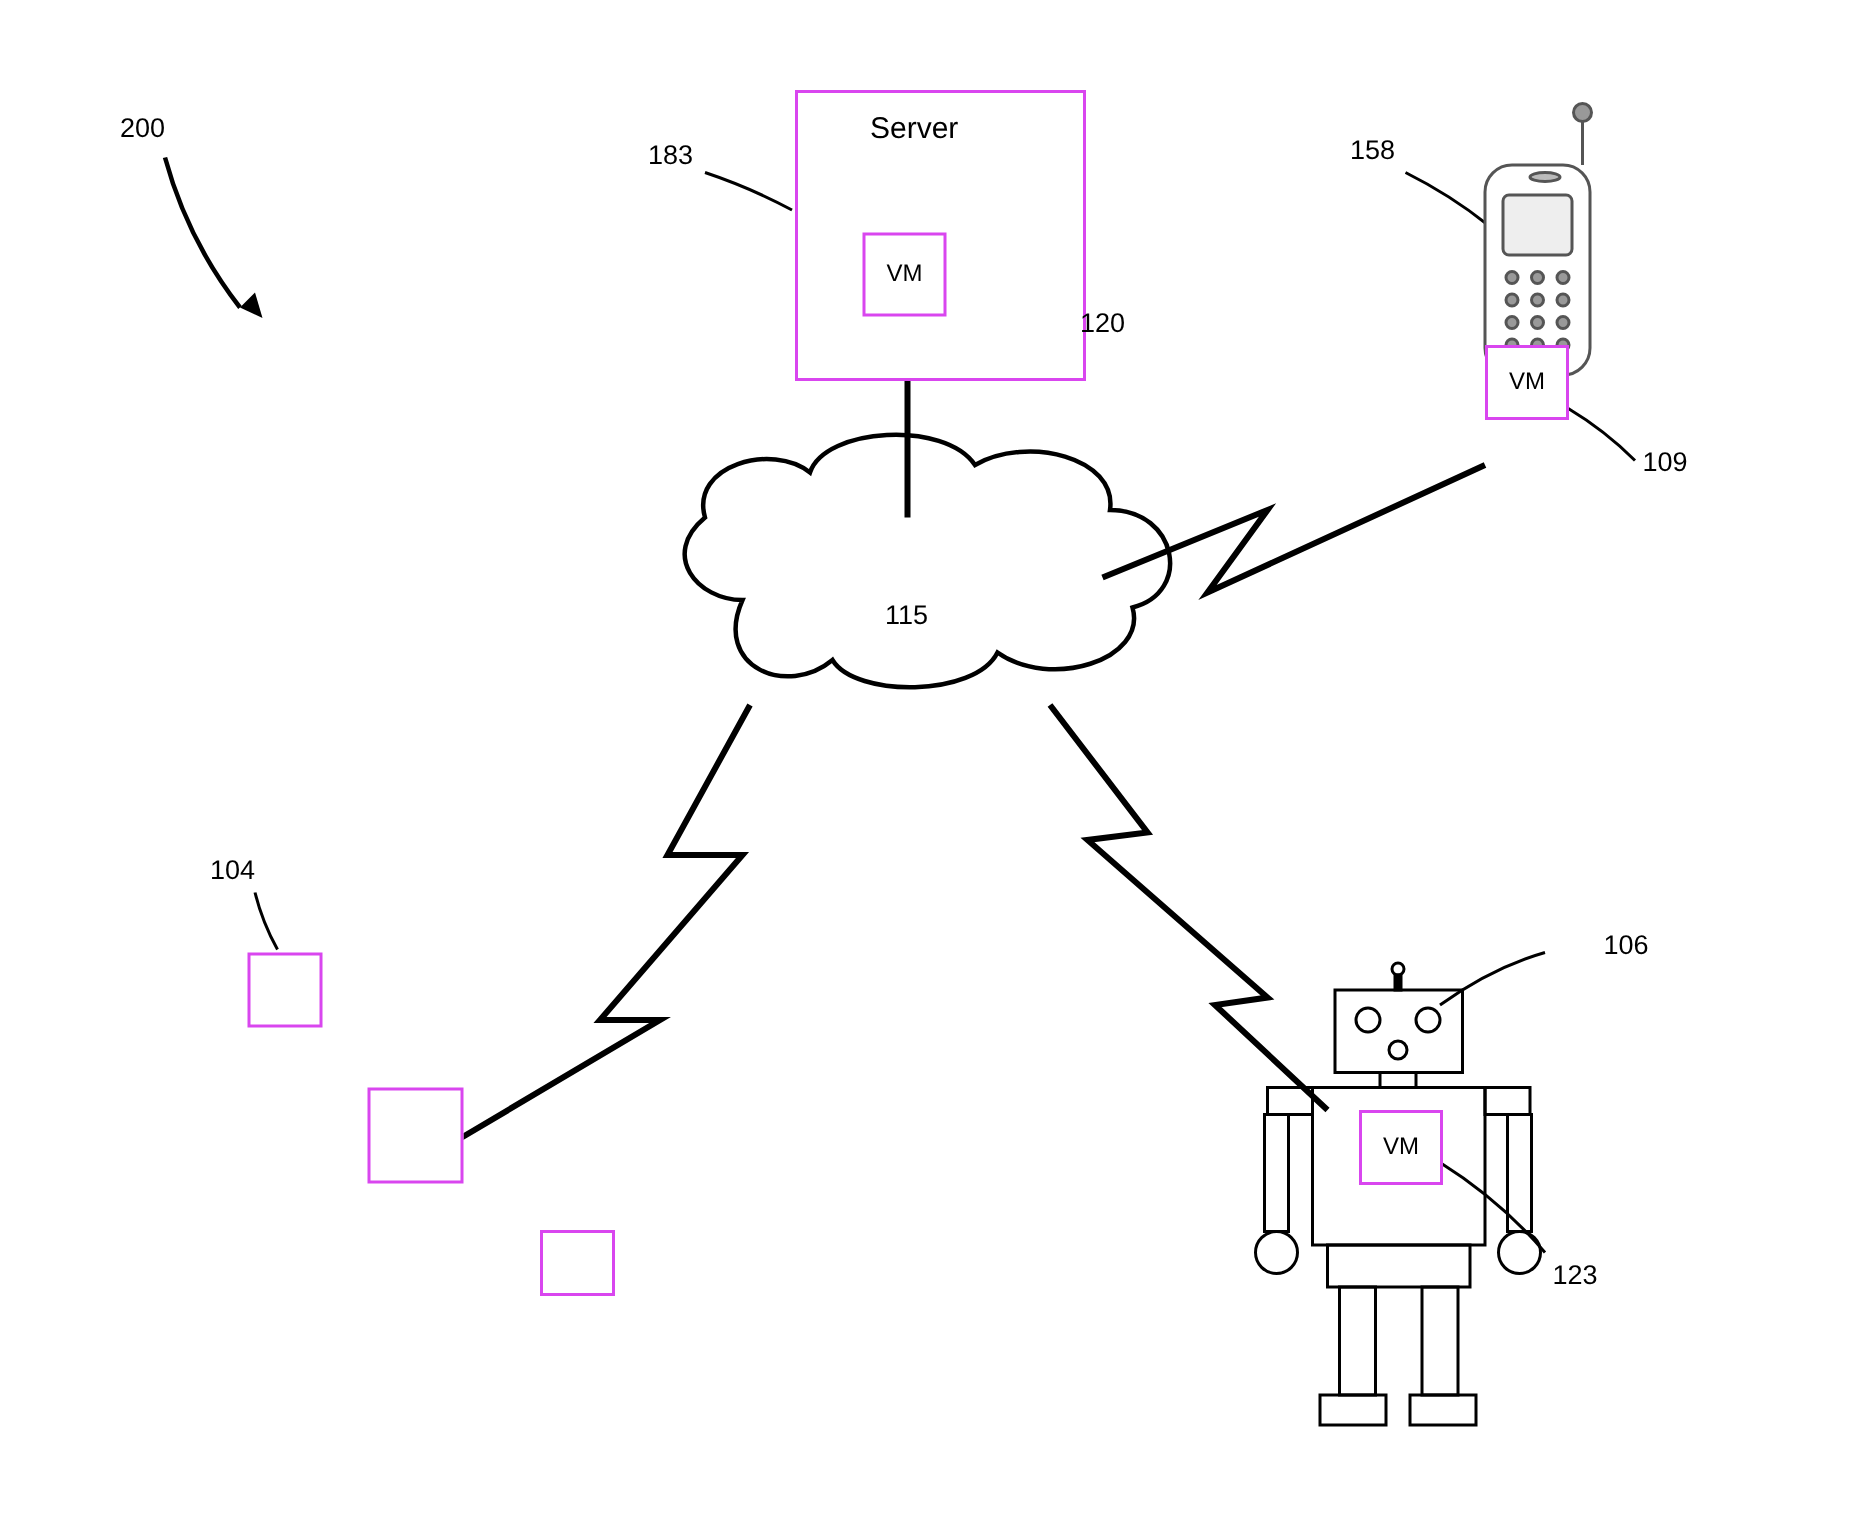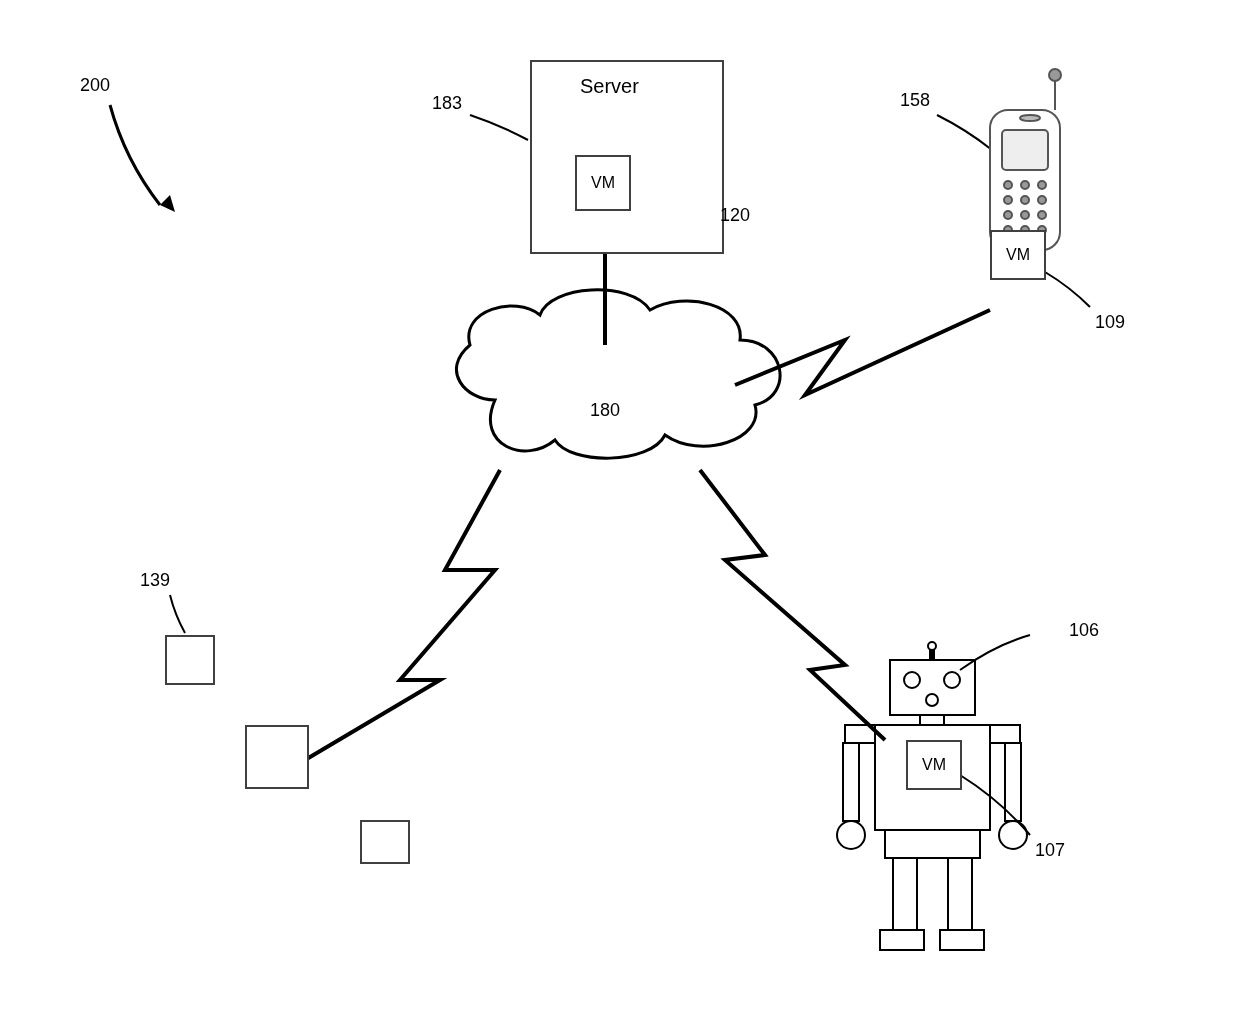--- a/index.html
+++ b/index.html
@@ -1,18 +1,18 @@
 <!DOCTYPE html>
 <html><head>
 <meta charset="utf-8">
 <style>
 html,body{margin:0;padding:0;width:1240px;height:1010px;background:#fff;font-family:Arial,Helvetica,sans-serif}
 .stage{position:relative;width:1240px;height:1010px}
 svg{position:absolute;top:0;left:0}
-.box{position:absolute;background:#fff;border:2px solid #404040;display:flex;align-items:center;justify-content:center;font-size:16px}
+.box{position:absolute;background:#fff;border:2px solid #d946ef;display:flex;align-items:center;justify-content:center;font-size:16px}
 .label{position:absolute;font-size:18px;color:#000}
 .server-outer{width:190px;height:190px;left:530px;top:60px}
 .server-title{position:absolute;top:75px;left:580px;font-size:20px}
 .vm1{width:52px;height:52px;left:575px;top:155px}
 .vm-phone{width:52px;height:46px;left:990px;top:230px}
 .vm-robot{width:52px;height:46px;left:906px;top:740px;z-index:5}
 .cloud-label{position:absolute;left:590px;top:400px;font-size:18px}
 .sm-box1{width:46px;height:46px;left:165px;top:635px}
 .sm-box2{width:60px;height:60px;left:245px;top:725px}
 .sm-box3{width:46px;height:40px;left:360px;top:820px}
@@ -111,20 +111,20 @@
 <div class="box vm1">VM</div>
 <div class="box vm-phone">VM</div>
 <div class="box vm-robot">VM</div>
 <div class="box sm-box1"></div>
 <div class="box sm-box2"></div>
 <div class="box sm-box3"></div>
 
 <span class="label" style="left:80px;top:75px">200</span>
 <span class="label" style="left:432px;top:93px">183</span>
 <span class="label" style="left:720px;top:205px">120</span>
-<span class="cloud-label">180</span>
-<span class="label" style="left:140px;top:570px">139</span>
+<span class="cloud-label">115</span>
+<span class="label" style="left:140px;top:570px">104</span>
 <span class="label" style="left:1069px;top:620px">106</span>
-<span class="label" style="left:1035px;top:840px">107</span>
+<span class="label" style="left:1035px;top:840px">123</span>
 <span class="label" style="left:900px;top:90px">158</span>
-<span class="label" style="left:1095px;top:312px">109</span>
+<span class="label" style="left:1095px;top:298px">109</span>
 
 </div>
 
 </body></html>

